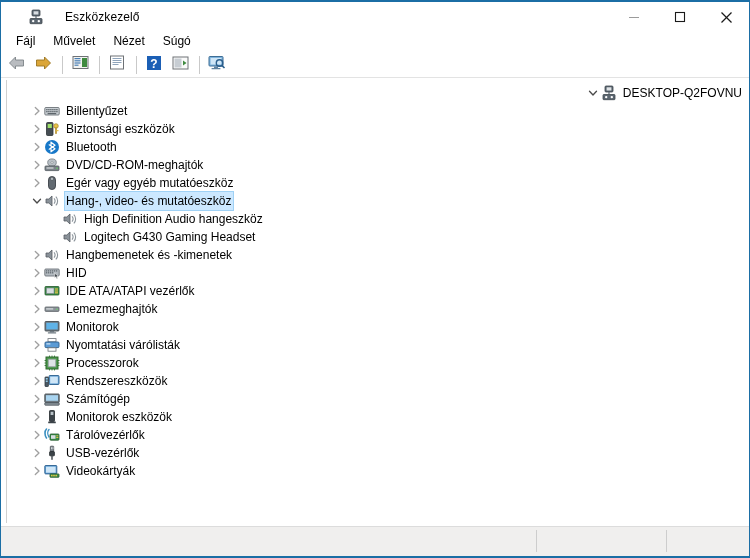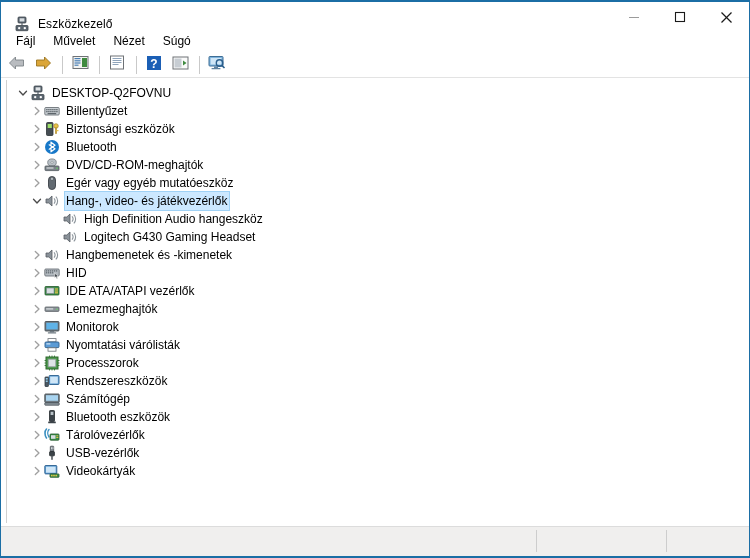--- a/index.html
+++ b/index.html
@@ -31,23 +31,23 @@
     position: absolute; left: 0; top: 0; width: 1px; height: 558px;
     background: #1b6ea5;
   }
   .frame-bottom {
     position: absolute; left: 0; bottom: 0; width: 750px; height: 2px;
     background: #1b6ea5;
   }
 
   
   #titlebar {
-    position: absolute; left: 4px; top: 2px; right: 1px; height: 30px;
+    position: absolute; left: 18px; top: 2px; right: 1px; height: 30px;
     background: #ffffff;
-    display: flex; align-items: flex-end;
+    display: flex; align-items: center; gap: 13px;
   }
   #app-icon {
     position: relative;
     width: 16px; height: 16px;
     margin-left: 10px; margin-right: 8px;
     flex: 0 0 auto;
   }
   #title-text {
     font-size: 12px;
     color: #000000;
@@ -133,21 +133,21 @@
     color: #000;
     line-height: 16px;
     padding: 1px 2px 1px 1px;
   }
   .row.selected .node-label {
     background: #cce8ff;
     outline: 1px solid #9fd1f5;
   }
 
   
-  .d0 { padding-left: 8px; }
+  .d0 { padding-left: 8px; justify-content: flex-end; }
   .d1 { padding-left: 22px; }
   .d2 { padding-left: 55px; }
 
   
   #statusbar {
     position: absolute;
     left: 1px; bottom: 2px; right: 1px; height: 30px;
     background: #f0efee;
     border-top: 1px solid #dcdcdc;
   }
@@ -428,21 +428,21 @@
             <path d="M1.5 3.2 L5 7 L8.5 3.2" fill="none" stroke="#4a4a4a" stroke-width="1.3" stroke-linecap="round" stroke-linejoin="round"></path>
           </svg>
         </span>
         <span class="node-icon">
           <svg width="16" height="16" viewBox="0 0 16 16">
             <path d="M2 6 L4.8 6 L8 3 L8 13 L4.8 10 L2 10 Z" fill="#8a9299" stroke="#555c62" stroke-width="0.8" stroke-linejoin="round"></path>
             <path d="M10 5.4 A4 4 0 0 1 10 10.6" fill="none" stroke="#8a9299" stroke-width="1.1"></path>
             <path d="M11.8 3.6 A6.2 6.2 0 0 1 11.8 12.4" fill="none" stroke="#8a9299" stroke-width="1.1"></path>
           </svg>
         </span>
-        <span class="node-label">Hang-, video- és játékvezérlők</span>
+        <span class="node-label">Hang-, video- és mutatóeszköz</span>
       </div>
 
       <div class="row d2">
         <span class="node-icon">
           <svg width="16" height="16" viewBox="0 0 16 16">
             <path d="M2 6 L4.8 6 L8 3 L8 13 L4.8 10 L2 10 Z" fill="#8a9299" stroke="#555c62" stroke-width="0.8" stroke-linejoin="round"></path>
             <path d="M10 5.4 A4 4 0 0 1 10 10.6" fill="none" stroke="#8a9299" stroke-width="1.1"></path>
             <path d="M11.8 3.6 A6.2 6.2 0 0 1 11.8 12.4" fill="none" stroke="#8a9299" stroke-width="1.1"></path>
           </svg>
         </span>
@@ -641,21 +641,21 @@
             <path d="M3.3 1.5 L7 5 L3.3 8.5" fill="none" stroke="#a0a0a0" stroke-width="1.3" stroke-linecap="round" stroke-linejoin="round"></path>
           </svg>
         </span>
         <span class="node-icon">
           <svg width="16" height="16" viewBox="0 0 16 16">
             <rect x="5.5" y="1.5" width="5" height="11" rx="0.8" fill="#3b4349" stroke="#22282c" stroke-width="0.8"></rect>
             <rect x="6.6" y="2.8" width="2.8" height="3.2" fill="#b9c2c8"></rect>
             <rect x="4.2" y="12.6" width="7.6" height="1.6" rx="0.5" fill="#3b4349"></rect>
           </svg>
         </span>
-        <span class="node-label">Bluetooth eszközök</span>
+        <span class="node-label">Monitorok eszközök</span>
       </div>
 
       <div class="row d1">
         <span class="twisty">
           <svg width="10" height="10" viewBox="0 0 10 10">
             <path d="M3.3 1.5 L7 5 L3.3 8.5" fill="none" stroke="#a0a0a0" stroke-width="1.3" stroke-linecap="round" stroke-linejoin="round"></path>
           </svg>
         </span>
         <span class="node-icon">
           <svg width="16" height="16" viewBox="0 0 16 16">

